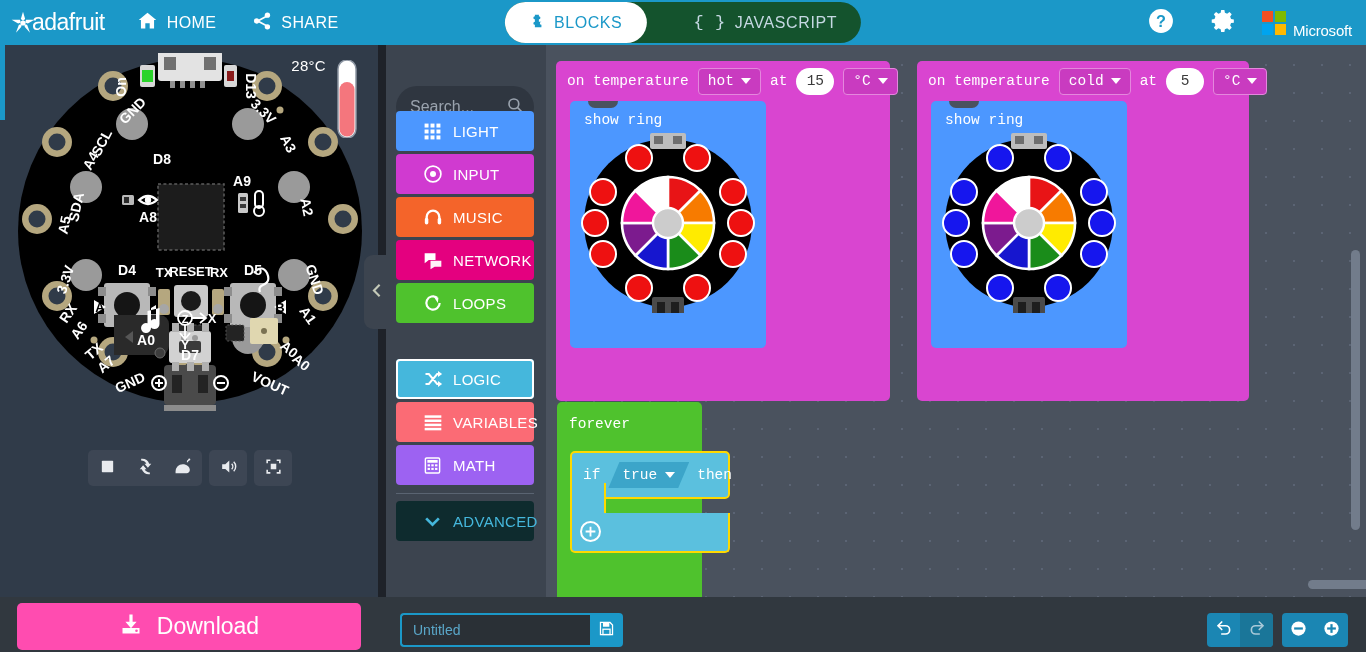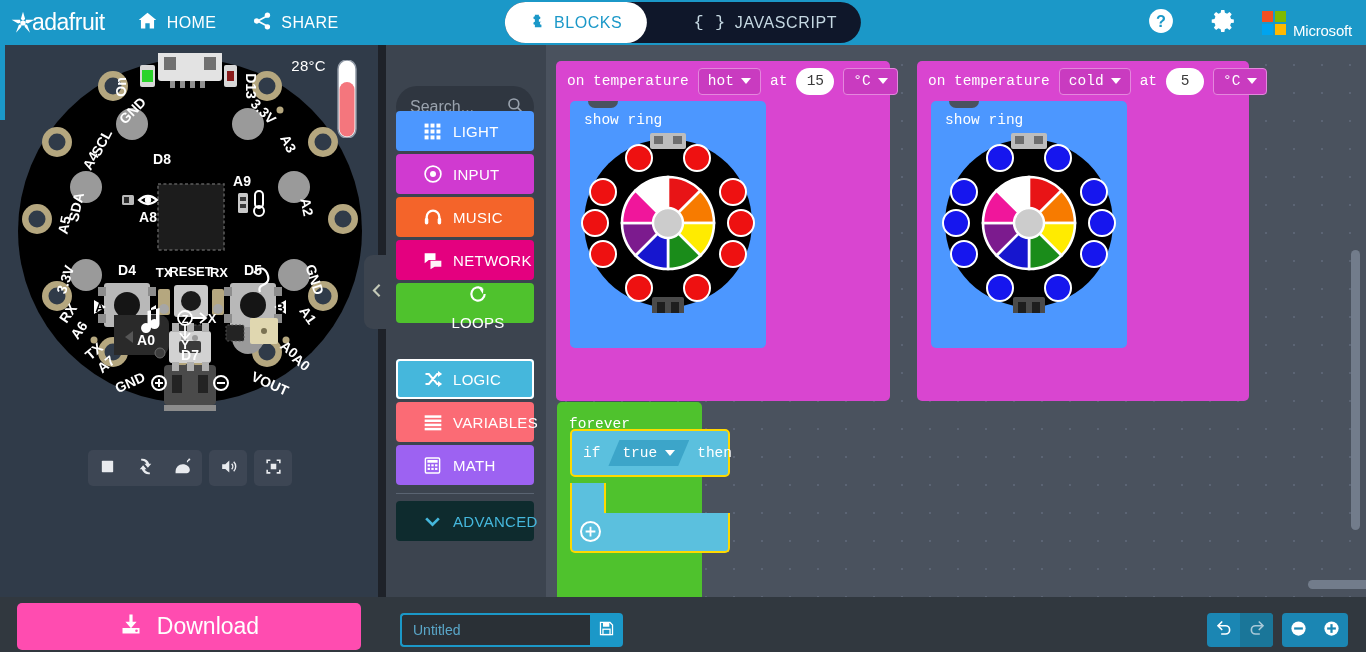--- a/index.html
+++ b/index.html
@@ -26,21 +26,21 @@
     margin-left: -5px;
   }
   .hdr-btn {
     display: flex; align-items: center; gap: 9px;
     height: 45px; padding: 0 18px; color: #fff;
     font-size: 16px; letter-spacing: 0.4px; cursor: pointer;
   }
   #tabs-wrap {
     position: absolute; left: 50%; transform: translateX(-50%);
     top: 2px; height: 41px;
-    background: #0f172a; border-radius: 22px;
+    background: #14532d; border-radius: 22px;
     display: flex; align-items: center; padding: 0; gap: 23px;
   }
   .tab {
     display: flex; align-items: center; gap: 9px;
     height: 41px; padding: 0 24px; border-radius: 22px;
     font-size: 16px; letter-spacing: 0.6px; cursor: pointer;
     color: #c5d8e2;
   }
   .tab.active { background: #fff; color: #1b98c8; }
   #hdr-right {
@@ -627,21 +627,21 @@
     <div class="cat" style="background:#e4007f;">
       <span class="cat-icon">
         <svg viewBox="0 0 24 24" width="20" height="20" fill="#fff">
           <path d="M2 4h13v8H7l-5 4z"></path>
           <path d="M9 13h13v7H14l-5 3z" opacity="0.95"></path>
         </svg>
       </span>
       <span>NETWORK</span>
     </div>
 
-    <div class="cat" style="background:#4fc22d;flex-direction:column;">
+    <div class="cat" style="background:#4fc22d;">
       <span class="cat-icon">
         <svg viewBox="0 0 24 24" width="20" height="20" fill="none" stroke="#fff" stroke-width="2.6">
           <path d="M20 12a8 8 0 1 1-3.2-6.4"></path>
           <polyline points="12,3 18.5,5.8 17.8,12" fill="#fff" stroke="none"></polyline>
         </svg>
       </span>
       <span>LOOPS</span>
     </div>
 
     <div class="cat selected" style="background:#45b7dc;">
@@ -815,21 +815,21 @@
         </svg>
       </div>
     </div>
     <div class="hat-foot"></div>
   </div>
 
   <div class="forever" style="left:11px; top:357px; width:145px; height:209px;">
     <span class="blk-text forever-label">forever</span>
   </div>
 
-  <div class="if-block" style="left:24px; top:384px; width:160px; height:48px;">
+  <div class="if-block" style="left:24px; top:406px; width:160px; height:48px;">
     <div style="display:flex;align-items:center;gap:8px;height:100%;padding-left:11px;">
       <span class="blk-text">if</span>
       <span class="bool-field">
         <span class="blk-text">true</span>
         <span class="caret-dn"></span>
       </span>
       <span class="blk-text">then</span>
     </div>
   </div>
 

